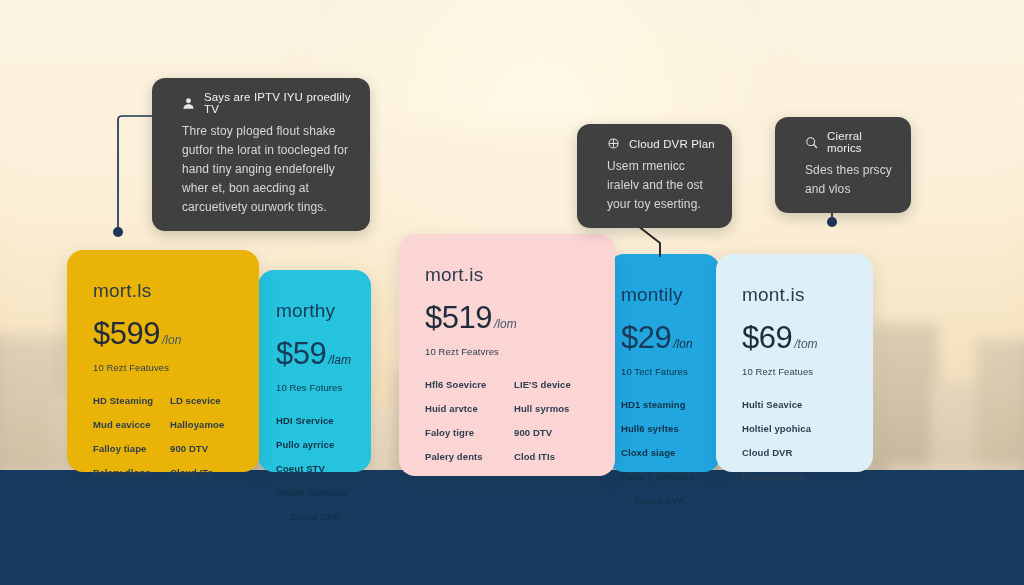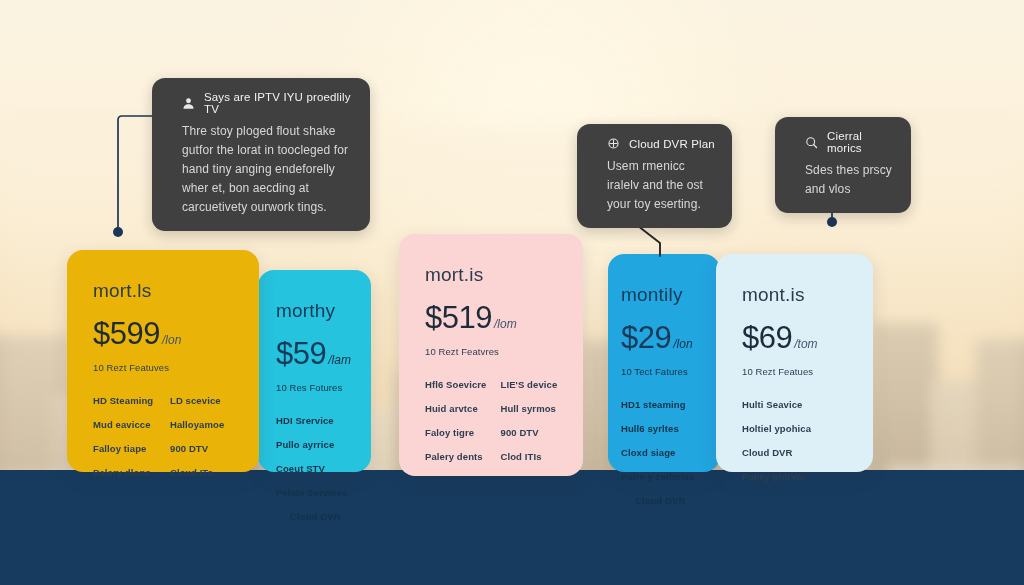--- a/index.html
+++ b/index.html
@@ -134,21 +134,21 @@
   .card.v-cyan .card-period,
   .card.v-cyan .card-sub,
   .card.v-cyan .feat,
   .card.v-blue .card-period,
   .card.v-blue .card-sub,
   .card.v-blue .feat { color: #123248; }
 
   
   #card-1 { left: 67px;  top: 250px; width: 192px; height: 222px; z-index: 6; }
   #card-2 { left: 258px; top: 270px; width: 113px; height: 202px; z-index: 5; padding-left: 18px; padding-right: 14px; }
-  #card-3 { left: 399px; top: 234px; width: 184px; height: 242px; z-index: 6; }
+  #card-3 { left: 399px; top: 234px; width: 216px; height: 242px; z-index: 6; }
   #card-4 { left: 608px; top: 254px; width: 112px; height: 218px; z-index: 5; padding-left: 13px; padding-right: 12px; }
   #card-5 { left: 716px; top: 254px; width: 157px; height: 218px; z-index: 6; }
 
   
   .tooltip {
     position: absolute;
     background: #404040;
     border-radius: 13px;
     padding: 13px 16px 14px 30px;
     z-index: 20;

